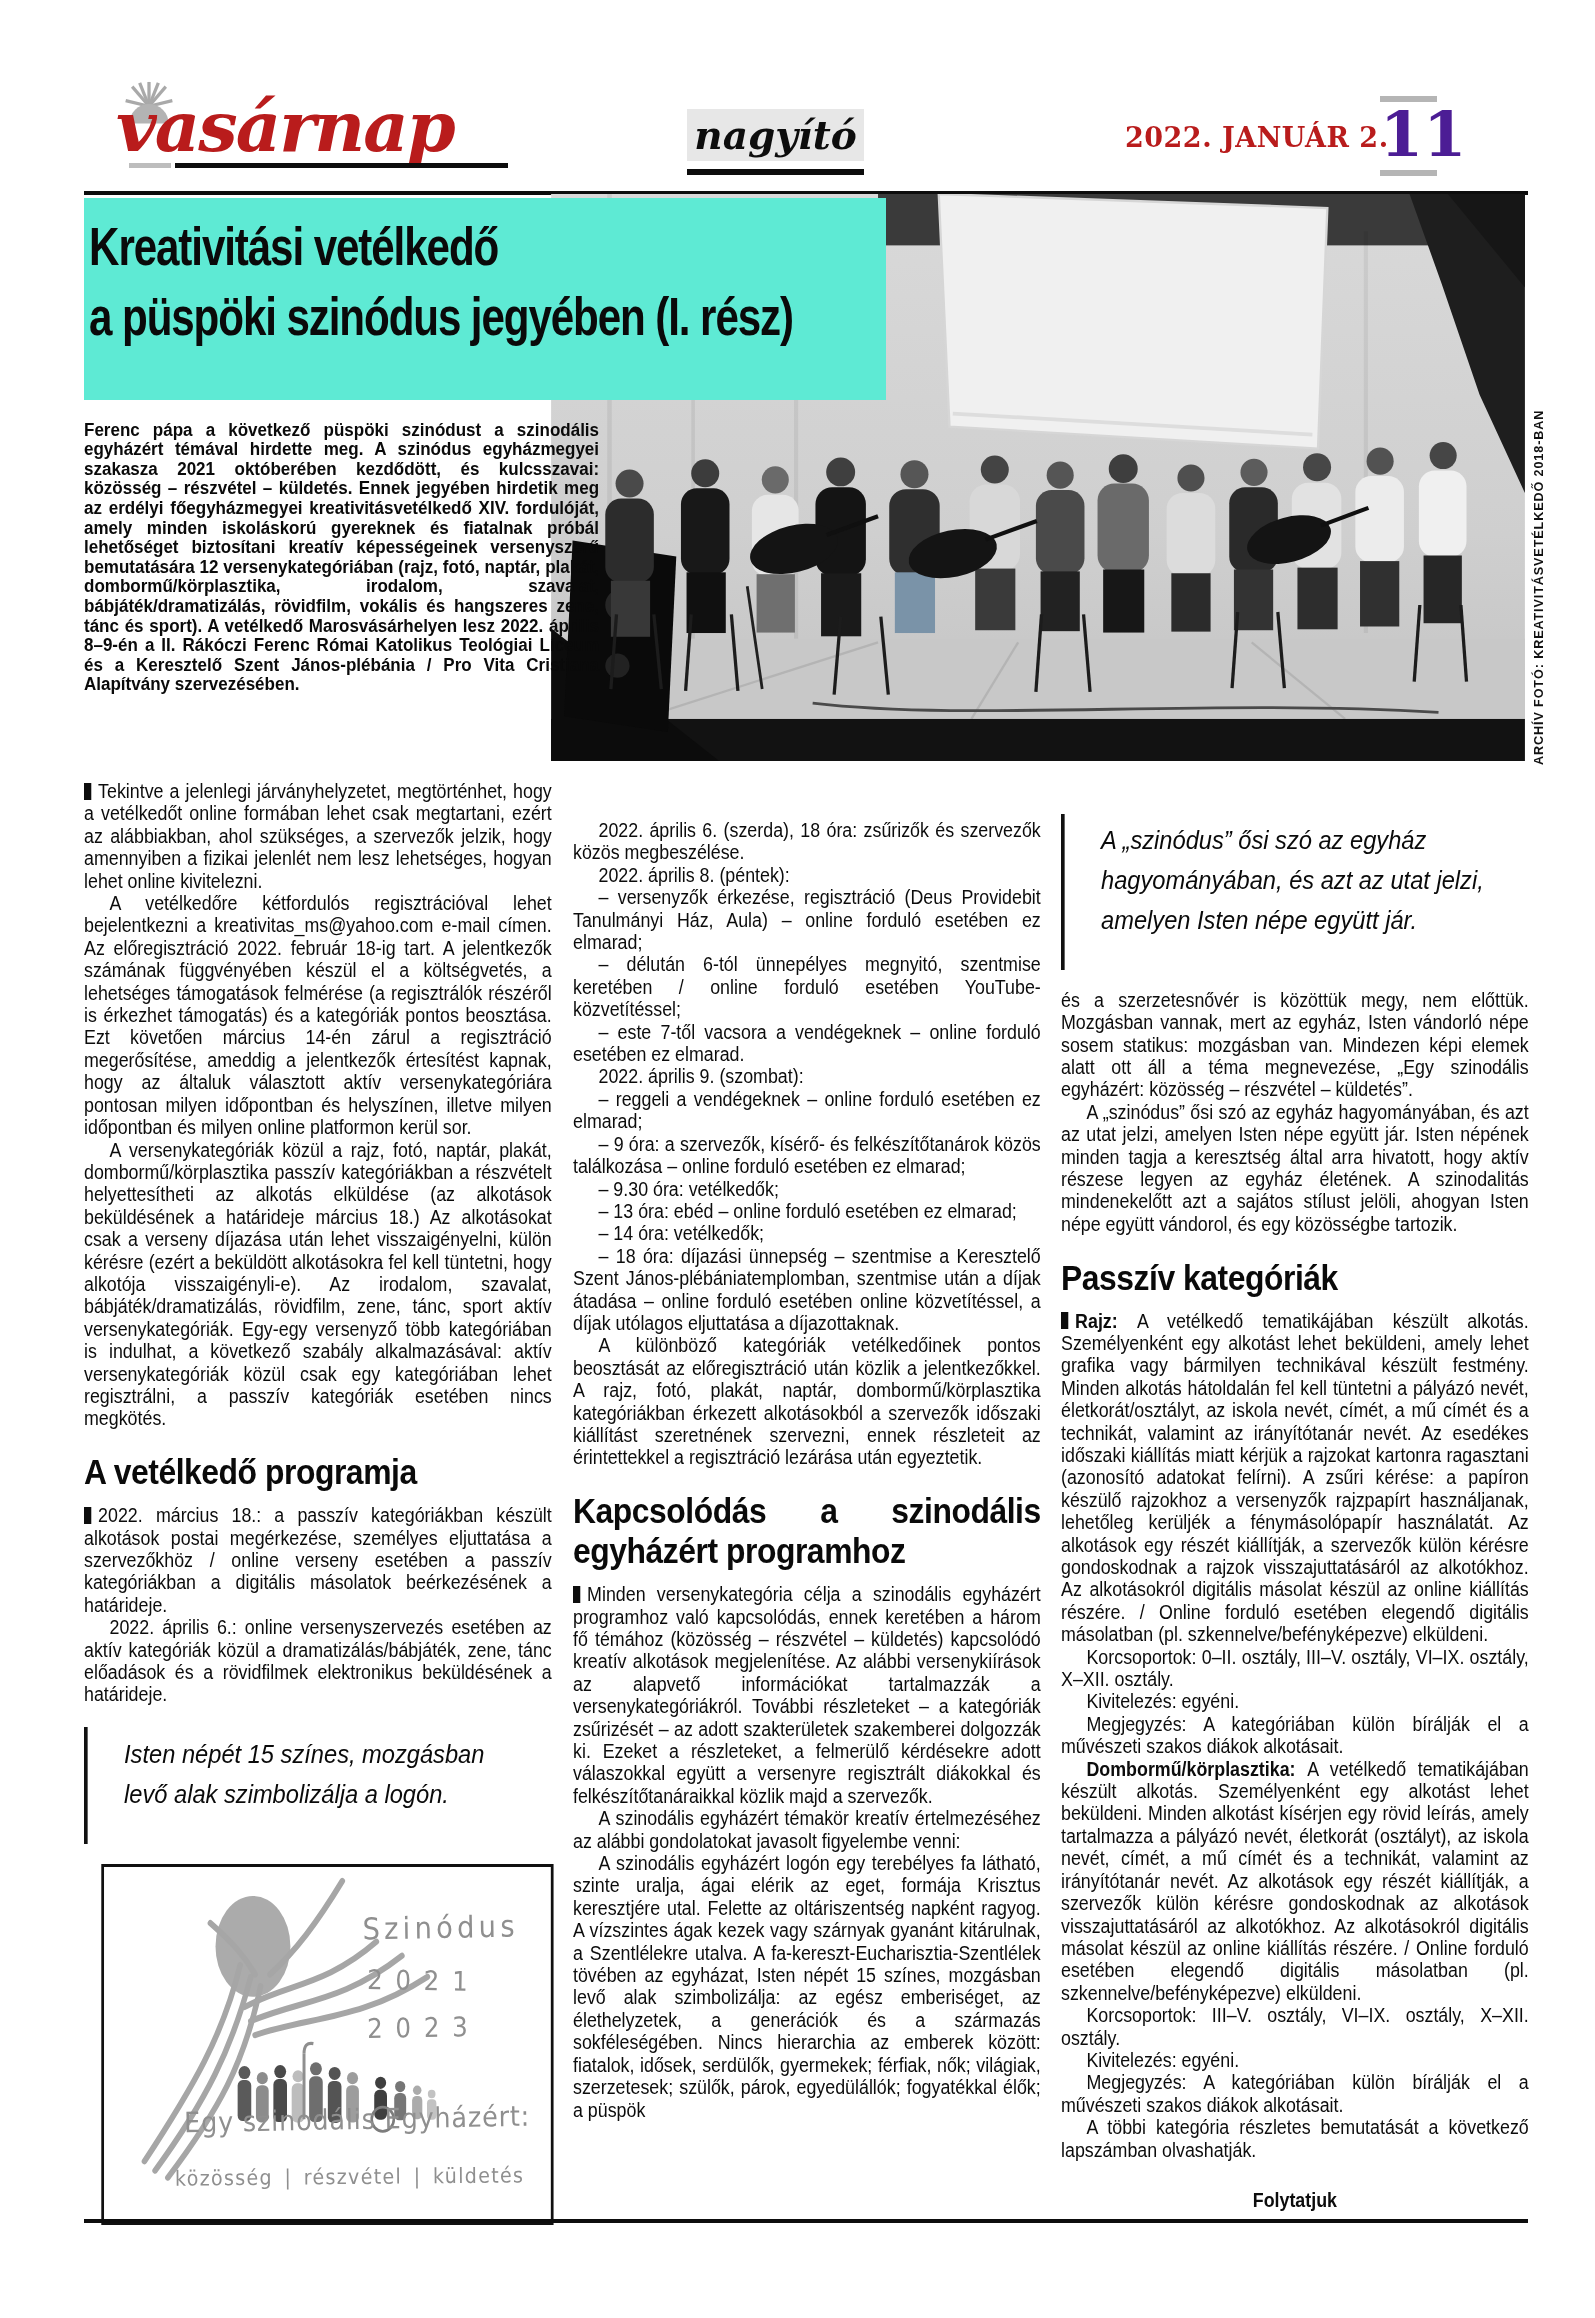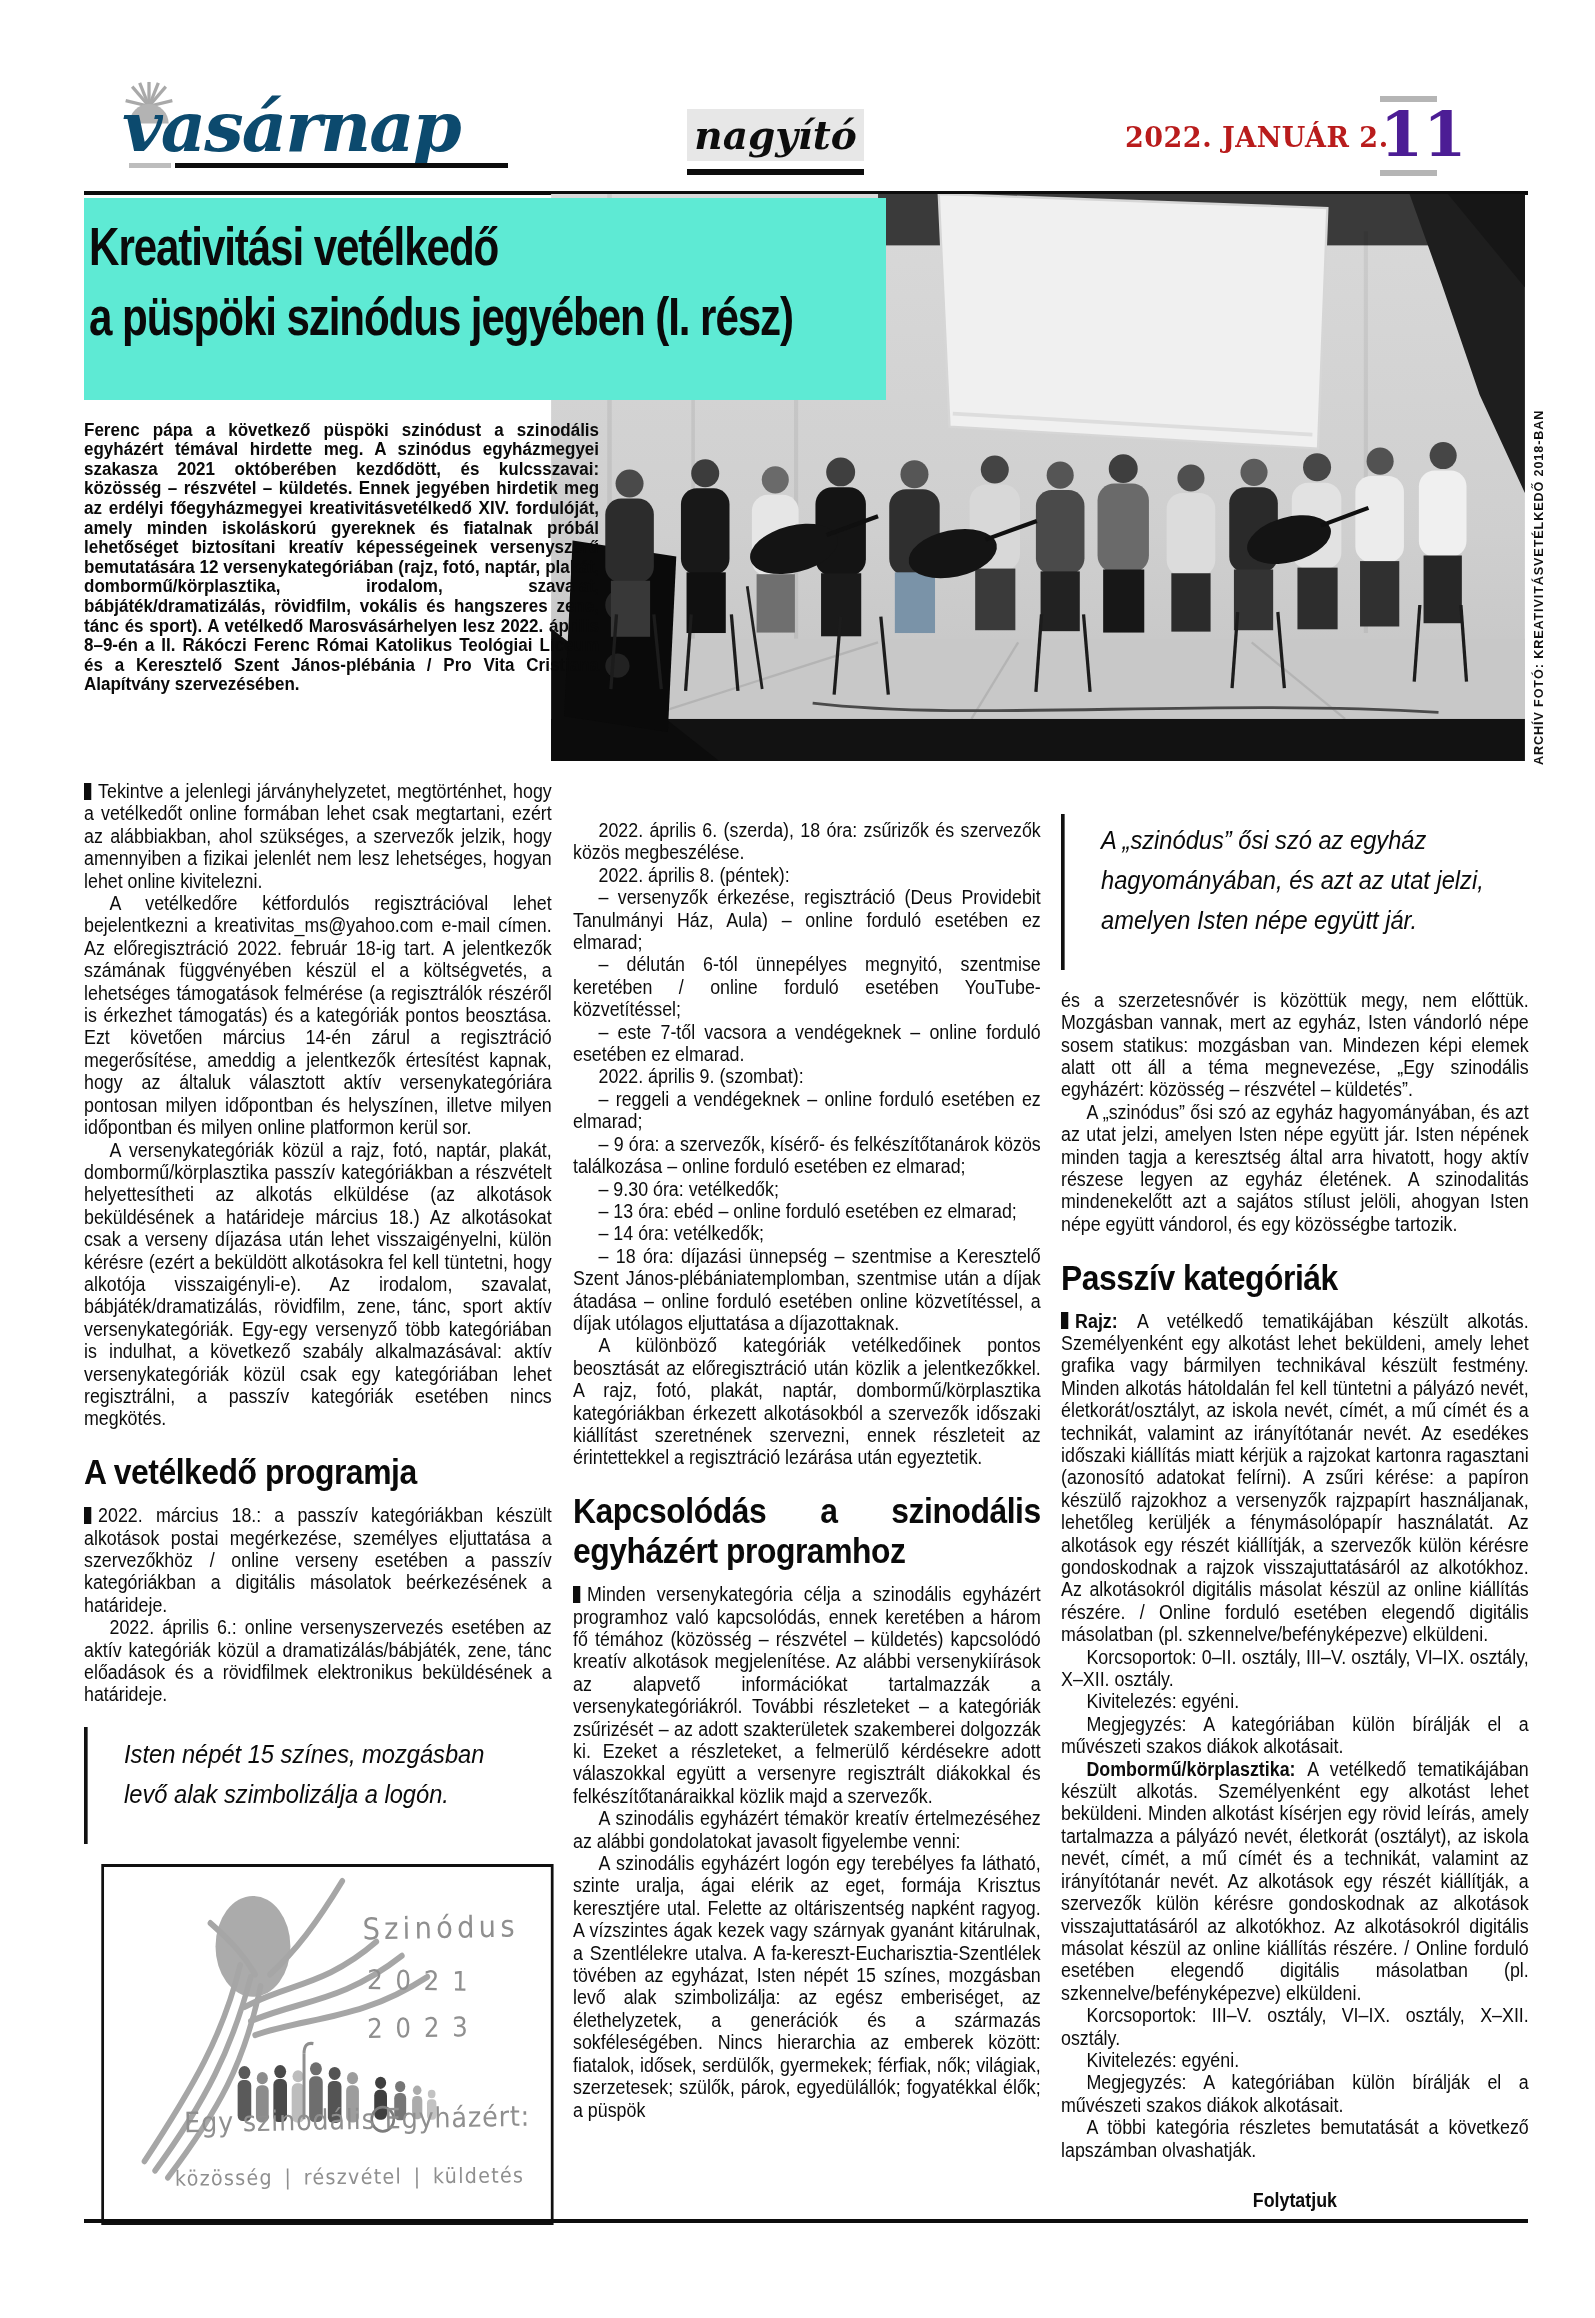--- a/index.html
+++ b/index.html
@@ -1,21 +1,21 @@
 <!DOCTYPE html>
 <html style="font-size:7.5px"><head>
 <meta charset="utf-8">
 <style>
   html,body{margin:0;padding:0;}
   body{width:1595px;height:2319px;position:relative;background:#ffffff;overflow:hidden;
        font-family:"Liberation Sans", sans-serif;color:#0c0c0c;}
   .abs{position:absolute;}
 
   
-  .brand{left:122px;top:92px;font:italic bold 70px "DejaVu Serif", serif;letter-spacing:-1.9px;color:#0c4a6e;line-height:70px;}
+  .brand{left:116px;top:92px;font:italic bold 70px "DejaVu Serif", serif;letter-spacing:-1.9px;color:#b91c1c;line-height:70px;}
   .brand-underline-gray{left:129px;top:163px;width:42px;height:5.1px;background:#bdbdbd;}
   .brand-underline-black{left:175px;top:163px;width:333px;height:5.1px;background:#0d0d0d;}
   .sun{left:121px;top:79px;}
   .section-box{left:687px;top:109px;width:177px;height:52px;background:#e7e7e7;
                display:flex;align-items:center;justify-content:center;}
   .section-box span{font:italic bold 39px "DejaVu Serif", serif;color:#0d0d0d;}
   .section-bar{left:687px;top:169px;width:177px;height:6px;background:#0d0d0d;}
   .issue-date{left:1125px;top:122px;font:bold 27px "DejaVu Serif", serif;letter-spacing:0.5px;color:#b91c1c;}
   .pn-bar{width:57px;height:6px;background:#b5b5b5;}
   .pn-bar.top{left:1380px;top:96px;}

